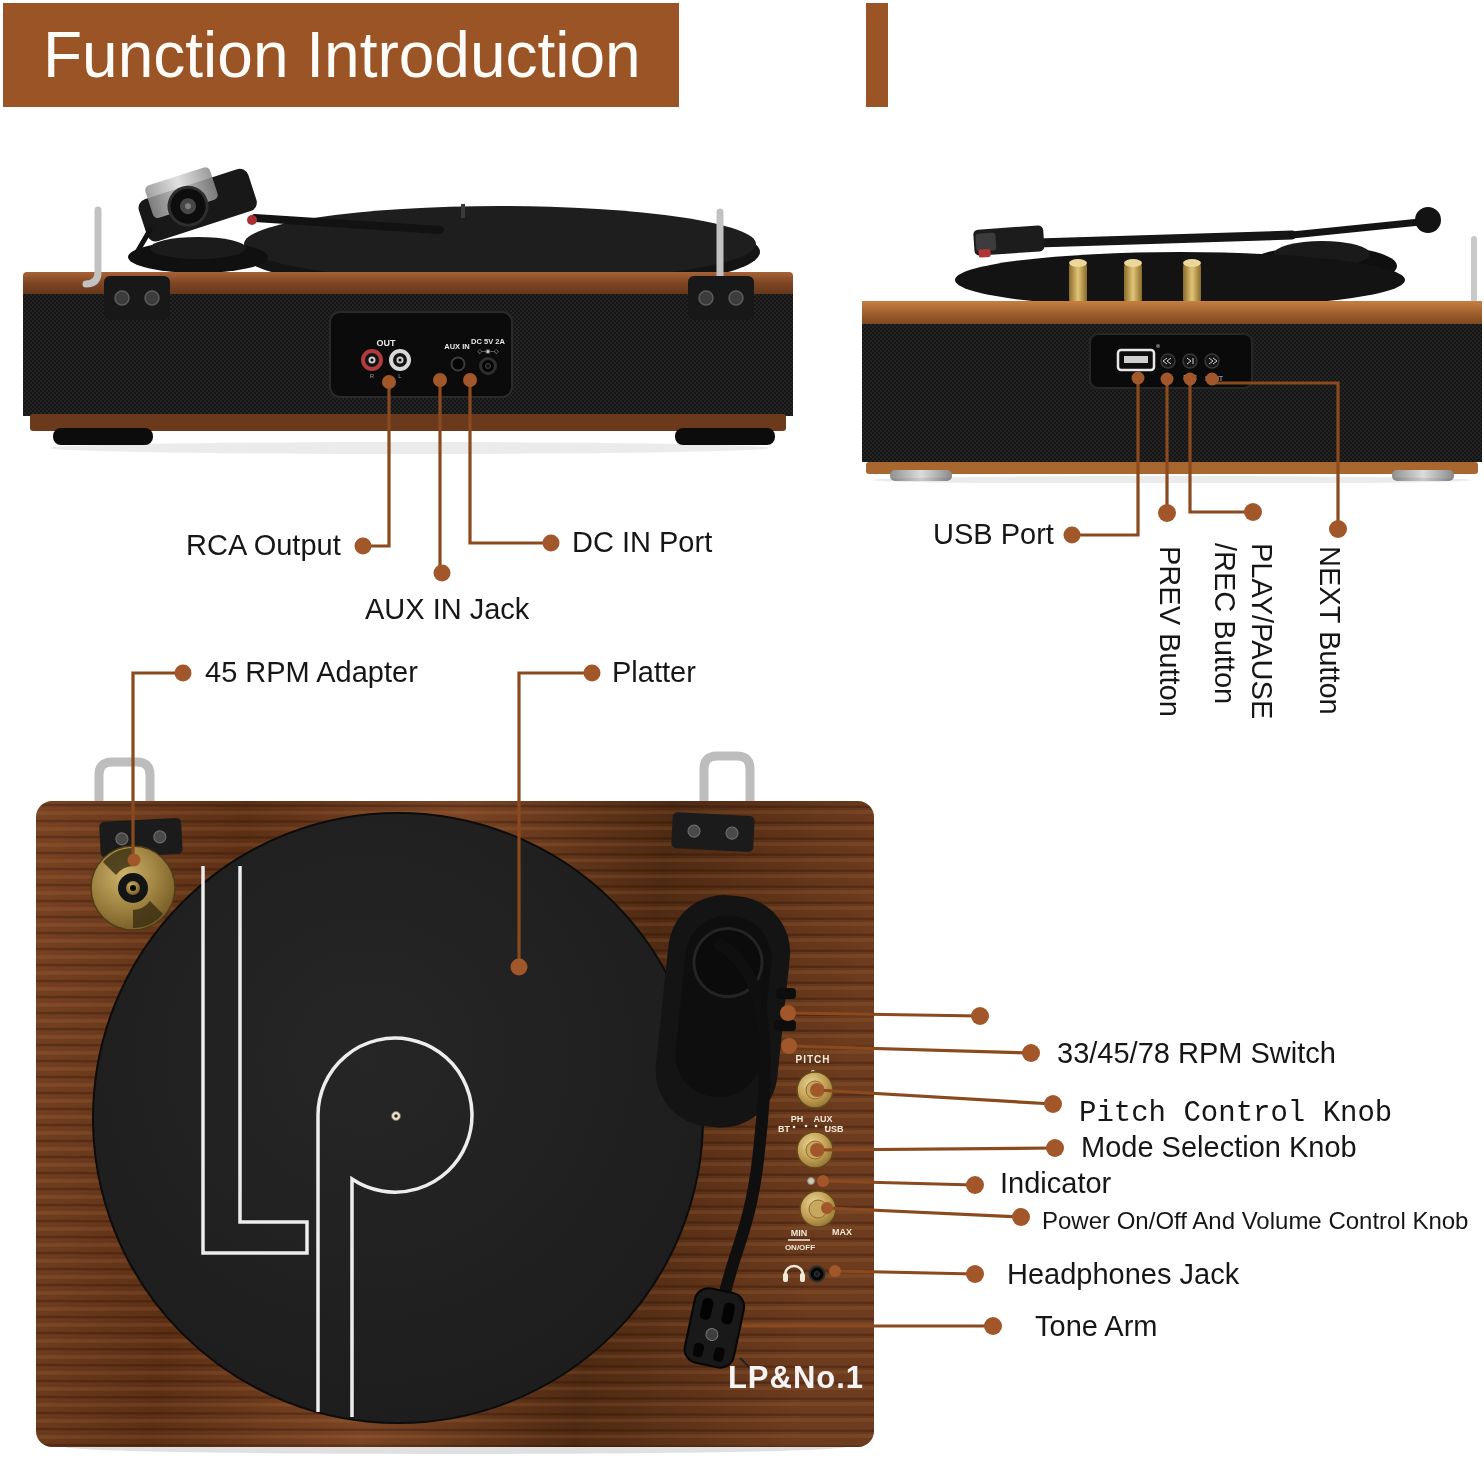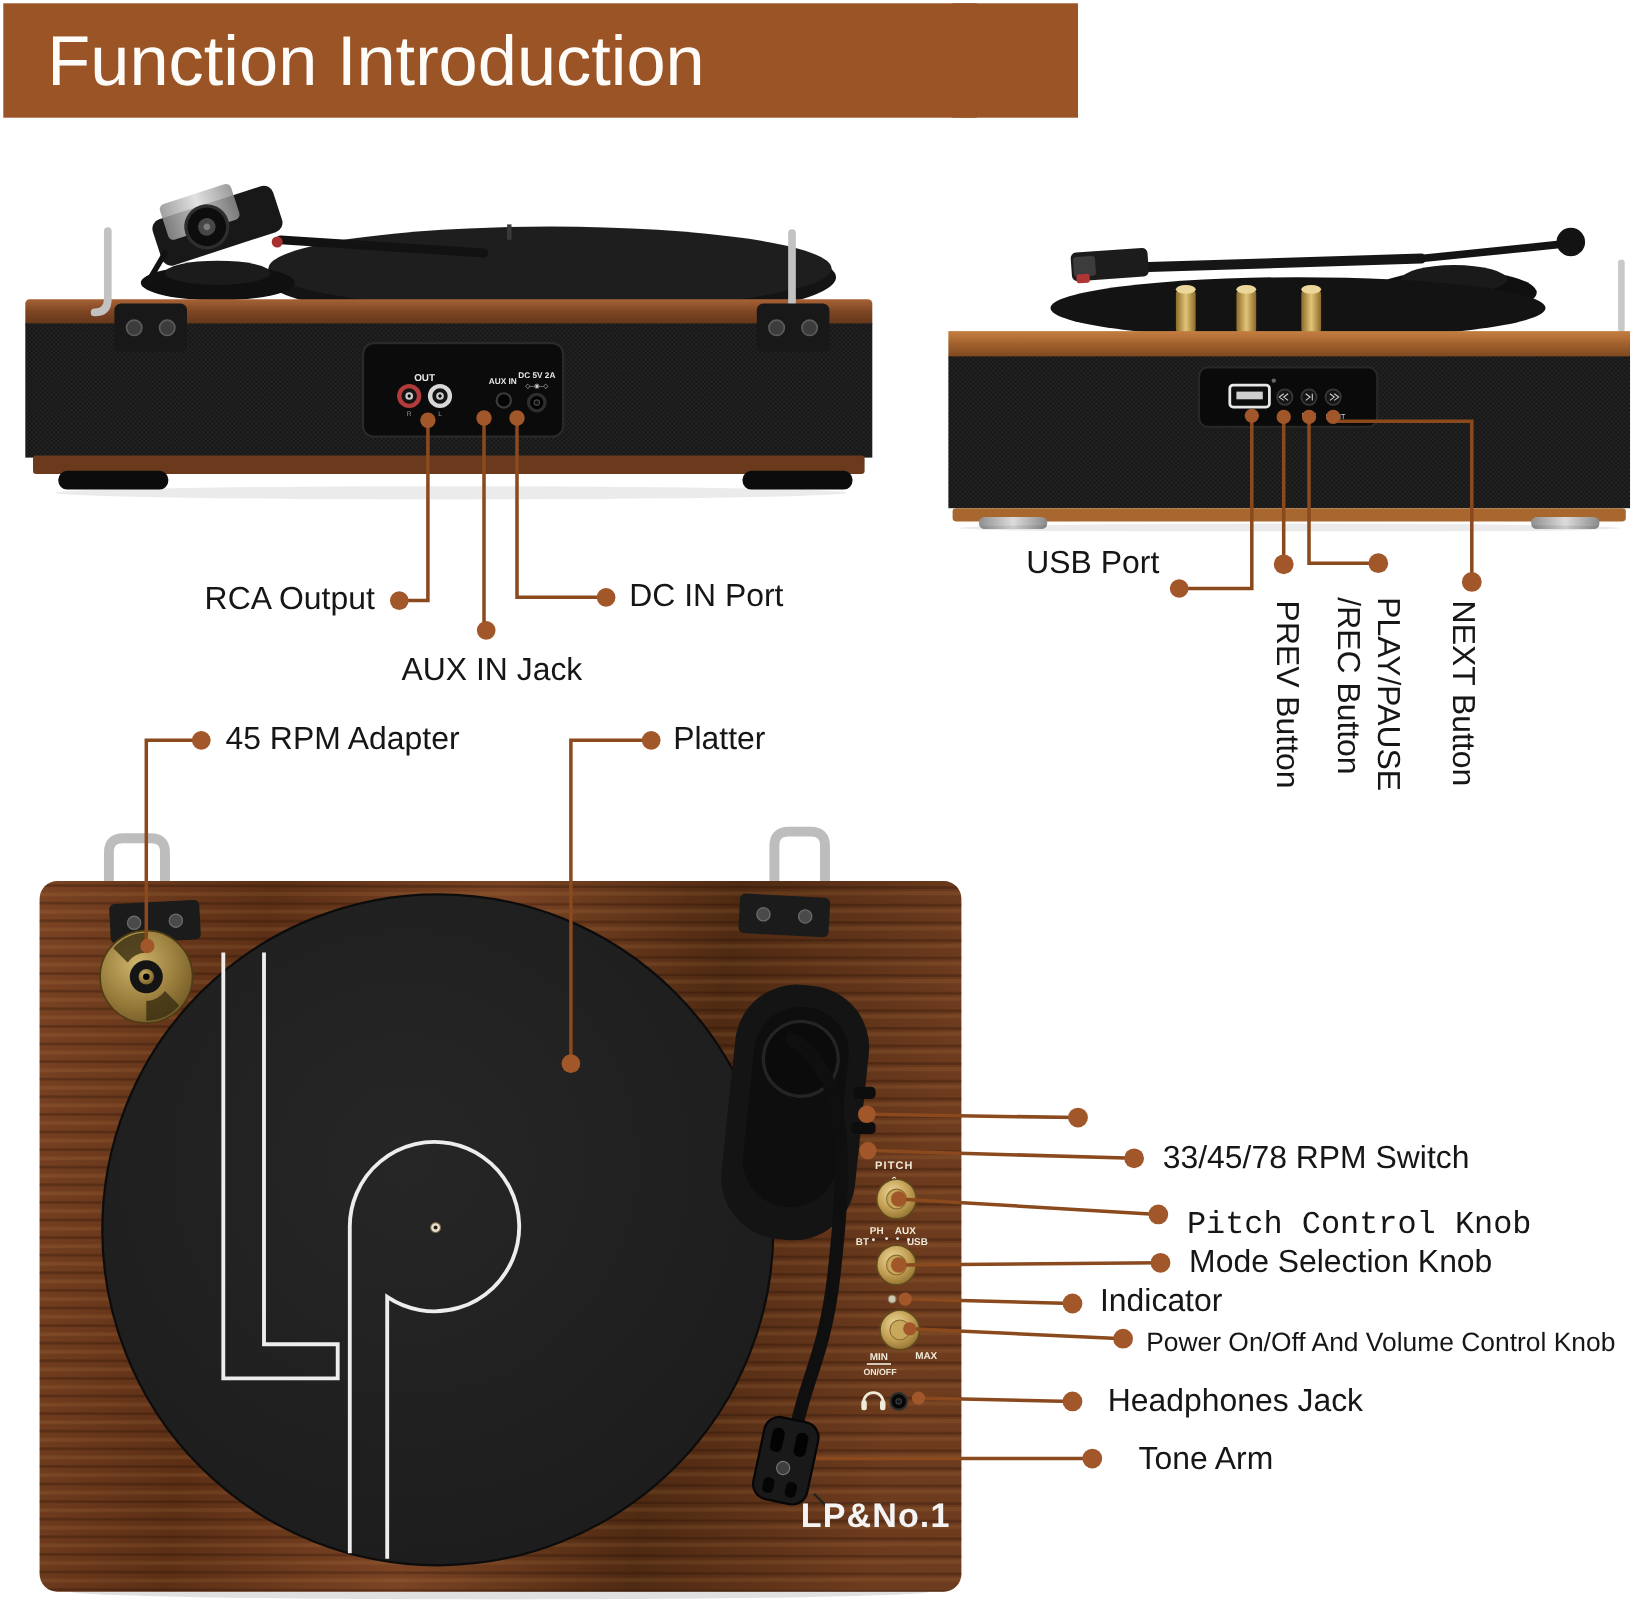--- a/index.html
+++ b/index.html
@@ -1,19 +1,19 @@
 <!DOCTYPE html>
 <html><head>
 <meta charset="utf-8">
 <style>
   html,body{margin:0;padding:0;background:#ffffff;}
   .stage{position:relative;width:1484px;height:1458px;background:#fff;overflow:hidden;
          font-family:"Liberation Sans", sans-serif;}
   
-  .hdr{position:absolute;left:3px;top:3px;width:977px;height:104px;background:#9a5426;
+  .hdr{position:absolute;left:3px;top:3px;width:676px;height:104px;background:#9a5426;
        display:flex;align-items:center;}
   .hdr span{color:#fdfcf8;font-size:64px;letter-spacing:0px;padding-left:40px;white-space:nowrap;}
   .hdr-accent{position:absolute;left:866px;top:3px;width:22px;height:104px;background:#9a5426;}
   
   .co{position:absolute;font-size:29px;color:#161616;white-space:nowrap;line-height:33px;}
   .co.small{font-size:24px;text-align:center;}
   .co.rot{transform-origin:0 0;transform:rotate(90deg);}
   svg{position:absolute;display:block;}
   .overlay{left:0;top:0;z-index:30;pointer-events:none;}
 </style>
@@ -365,21 +365,21 @@
         <circle cx="1021" cy="1217" r="9"></circle>
       <circle cx="835" cy="1271" r="6"></circle>
         <circle cx="975" cy="1274" r="9"></circle>
       <circle cx="993" cy="1326" r="9"></circle>
     </g>
   </svg>
 
   <div class="co" style="left:186px;top:529px;">RCA Output</div>
   <div class="co" style="left:365px;top:593px;">AUX IN Jack</div>
   <div class="co" style="left:572px;top:526px;">DC IN Port</div>
-  <div class="co" style="left:933px;top:496px;">USB Port</div>
+  <div class="co" style="left:933px;top:518px;">USB Port</div>
   <div class="co rot" style="left:1186px;top:546px;">PREV Button</div>
   <div class="co rot" style="left:1280px;top:543px;line-height:37px;">
     <div>PLAY/PAUSE</div>
     <div>/REC Button</div>
   </div>
   <div class="co rot" style="left:1346px;top:546px;">NEXT Button</div>
   <div class="co" style="left:205px;top:656px;text-align:right;">45 RPM Adapter</div>
   <div class="co" style="left:612px;top:656px;">Platter</div>
   <div class="co" style="left:1057px;top:1037px;">33/45/78 RPM Switch</div>
   <div class="co" style="left:1079px;top:1097px;font-family:Liberation Mono, monospace;">Pitch Control Knob</div>

